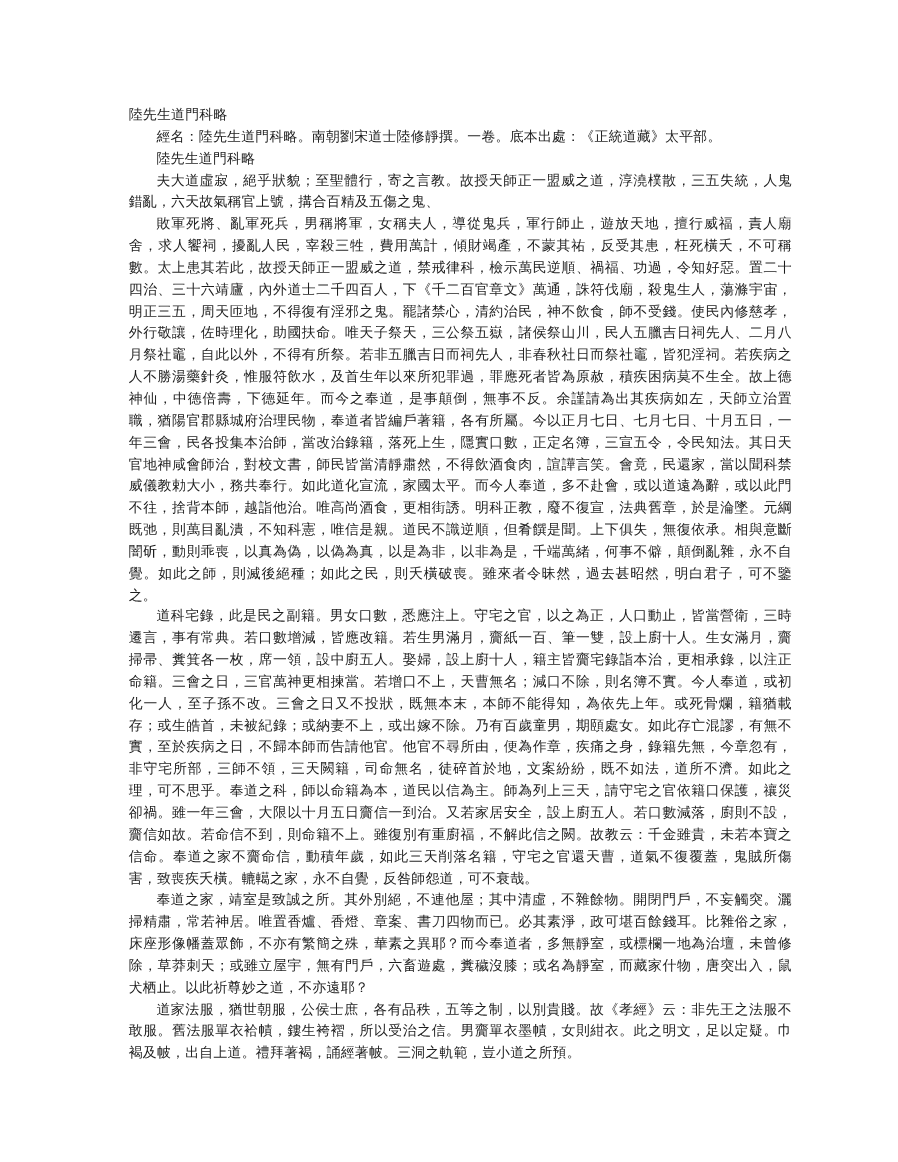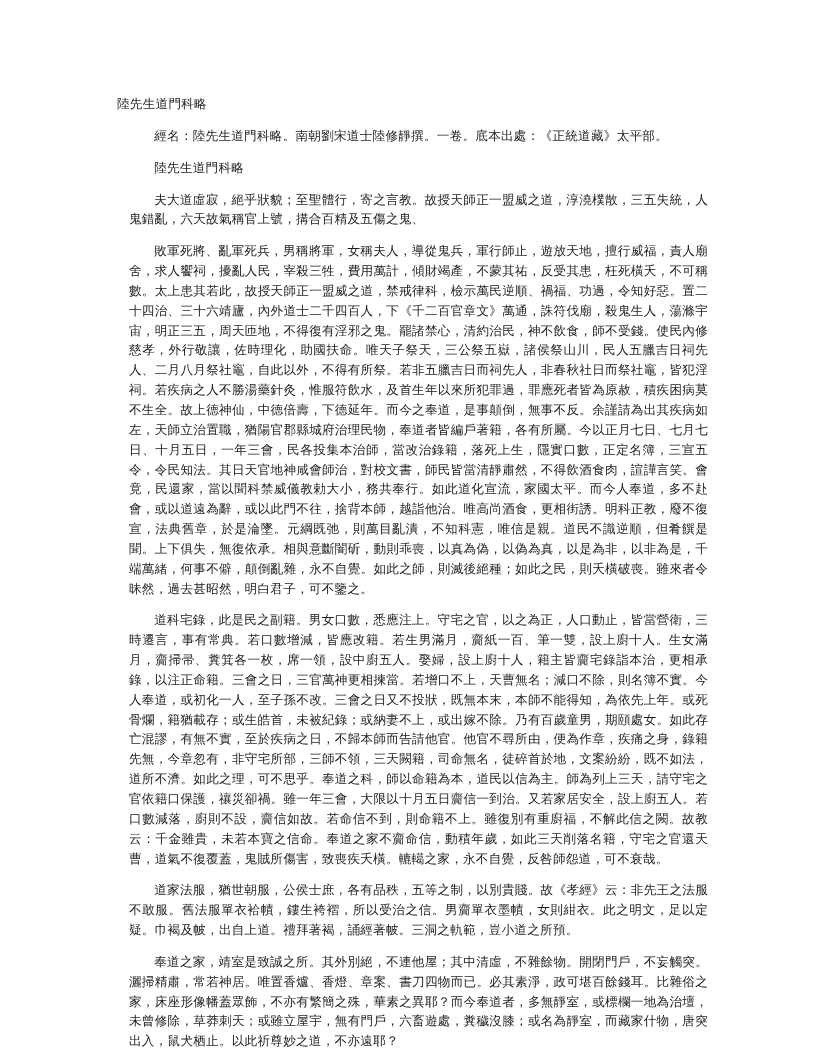--- a/index.html
+++ b/index.html
@@ -35,21 +35,21 @@
   }
   .doc-title {
     margin: 0;
     padding: 0;
     font-size: 12.6px;
     font-weight: normal;
     line-height: 19.85px;
     text-align: left;
   }
   .para {
-    margin: 12px;
+    margin: 0;
     padding: 0;
     text-indent: 2em;
     text-align: justify;
     text-justify: inter-character;
   }
   .para:last-child {
     text-align: justify;
   }
 </style>
 </head>
@@ -63,18 +63,18 @@
     <p class="para">經名：陸先生道門科略。南朝劉宋道士陸修靜撰。一卷。底本出處：《正統道藏》太平部。</p>
 
     <p class="para">陸先生道門科略</p>
 
     <p class="para">夫大道虛寂，絕乎狀貌；至聖體行，寄之言教。故授天師正一盟威之道，淳澆樸散，三五失統，人鬼錯亂，六天故氣稱官上號，搆合百精及五傷之鬼、</p>
 
     <p class="para">敗軍死將、亂軍死兵，男稱將軍，女稱夫人，導從鬼兵，軍行師止，遊放天地，擅行威福，責人廟舍，求人饗祠，擾亂人民，宰殺三牲，費用萬計，傾財竭產，不蒙其祐，反受其患，枉死橫夭，不可稱數。太上患其若此，故授天師正一盟威之道，禁戒律科，檢示萬民逆順、禍福、功過，令知好惡。置二十四治、三十六靖廬，內外道士二千四百人，下《千二百官章文》萬通，誅符伐廟，殺鬼生人，蕩滌宇宙，明正三五，周天匝地，不得復有淫邪之鬼。罷諸禁心，清約治民，神不飲食，師不受錢。使民內修慈孝，外行敬讓，佐時理化，助國扶命。唯天子祭天，三公祭五嶽，諸侯祭山川，民人五臘吉日祠先人、二月八月祭社竈，自此以外，不得有所祭。若非五臘吉日而祠先人，非春秋社日而祭社竈，皆犯淫祠。若疾病之人不勝湯藥針灸，惟服符飲水，及首生年以來所犯罪過，罪應死者皆為原赦，積疾困病莫不生全。故上德神仙，中德倍壽，下德延年。而今之奉道，是事顛倒，無事不反。余謹請為出其疾病如左，天師立治置職，猶陽官郡縣城府治理民物，奉道者皆編戶著籍，各有所屬。今以正月七日、七月七日、十月五日，一年三會，民各投集本治師，當改治錄籍，落死上生，隱實口數，正定名簿，三宣五令，令民知法。其日天官地神咸會師治，對校文書，師民皆當清靜肅然，不得飲酒食肉，諠譁言笑。會竟，民還家，當以聞科禁威儀教勅大小，務共奉行。如此道化宣流，家國太平。而今人奉道，多不赴會，或以道遠為辭，或以此門不往，捨背本師，越詣他治。唯高尚酒食，更相街誘。明科正教，廢不復宣，法典舊章，於是淪墜。元綱既弛，則萬目亂潰，不知科憲，唯信是親。道民不識逆順，但肴饌是聞。上下俱失，無復依承。相與意斷闇斫，動則乖喪，以真為偽，以偽為真，以是為非，以非為是，千端萬緒，何事不僻，顛倒亂雜，永不自覺。如此之師，則滅後絕種；如此之民，則夭橫破喪。雖來者令昧然，過去甚昭然，明白君子，可不鑒之。</p>
 
     <p class="para">道科宅錄，此是民之副籍。男女口數，悉應注上。守宅之官，以之為正，人口動止，皆當營衛，三時遷言，事有常典。若口數增減，皆應改籍。若生男滿月，齎紙一百、筆一雙，設上廚十人。生女滿月，齎掃帚、糞箕各一枚，席一領，設中廚五人。娶婦，設上廚十人，籍主皆齎宅錄詣本治，更相承錄，以注正命籍。三會之日，三官萬神更相揀當。若增口不上，天曹無名；減口不除，則名簿不實。今人奉道，或初化一人，至子孫不改。三會之日又不投狀，既無本末，本師不能得知，為依先上年。或死骨爛，籍猶載存；或生皓首，未被紀錄；或納妻不上，或出嫁不除。乃有百歲童男，期頤處女。如此存亡混謬，有無不實，至於疾病之日，不歸本師而告請他官。他官不尋所由，便為作章，疾痛之身，錄籍先無，今章忽有，非守宅所部，三師不領，三天闕籍，司命無名，徒碎首於地，文案紛紛，既不如法，道所不濟。如此之理，可不思乎。奉道之科，師以命籍為本，道民以信為主。師為列上三天，請守宅之官依籍口保護，禳災卻禍。雖一年三會，大限以十月五日齎信一到治。又若家居安全，設上廚五人。若口數減落，廚則不設，齎信如故。若命信不到，則命籍不上。雖復別有重廚福，不解此信之闕。故教云：千金雖貴，未若本寶之信命。奉道之家不齎命信，動積年歲，如此三天削落名籍，守宅之官還天曹，道氣不復覆蓋，鬼賊所傷害，致喪疾夭橫。轆轕之家，永不自覺，反咎師怨道，可不衰哉。</p>
 
+    <p class="para">奉道之家，靖室是致誠之所。其外別絕，不連他屋；其中清虛，不雜餘物。開閉門戶，不妄觸突。灑掃精肅，常若神居。唯置香爐、香燈、章案、書刀四物而已。必其素淨，政可堪百餘錢耳。比雜俗之家，床座形像幡蓋眾飾，不亦有繁簡之殊，華素之異耶？而今奉道者，多無靜室，或標欄一地為治壇，未曾修除，草莽刺天；或雖立屋宇，無有門戶，六畜遊處，糞穢沒膝；或名為靜室，而藏家什物，唐突出入，鼠犬栖止。以此祈尊妙之道，不亦遠耶？</p>
+
     <p class="para">道家法服，猶世朝服，公侯士庶，各有品秩，五等之制，以別貴賤。故《孝經》云：非先王之法服不敢服。舊法服單衣袷幘，鏤生袴褶，所以受治之信。男齎單衣墨幘，女則紺衣。此之明文，足以定疑。巾褐及帔，出自上道。禮拜著褐，誦經著帔。三洞之軌範，豈小道之所預。</p>
-
-    <p class="para">奉道之家，靖室是致誠之所。其外別絕，不連他屋；其中清虛，不雜餘物。開閉門戶，不妄觸突。灑掃精肅，常若神居。唯置香爐、香燈、章案、書刀四物而已。必其素淨，政可堪百餘錢耳。比雜俗之家，床座形像幡蓋眾飾，不亦有繁簡之殊，華素之異耶？而今奉道者，多無靜室，或標欄一地為治壇，未曾修除，草莽刺天；或雖立屋宇，無有門戶，六畜遊處，糞穢沒膝；或名為靜室，而藏家什物，唐突出入，鼠犬栖止。以此祈尊妙之道，不亦遠耶？</p>
 
   </div>
 </div>
 
 </body></html>

